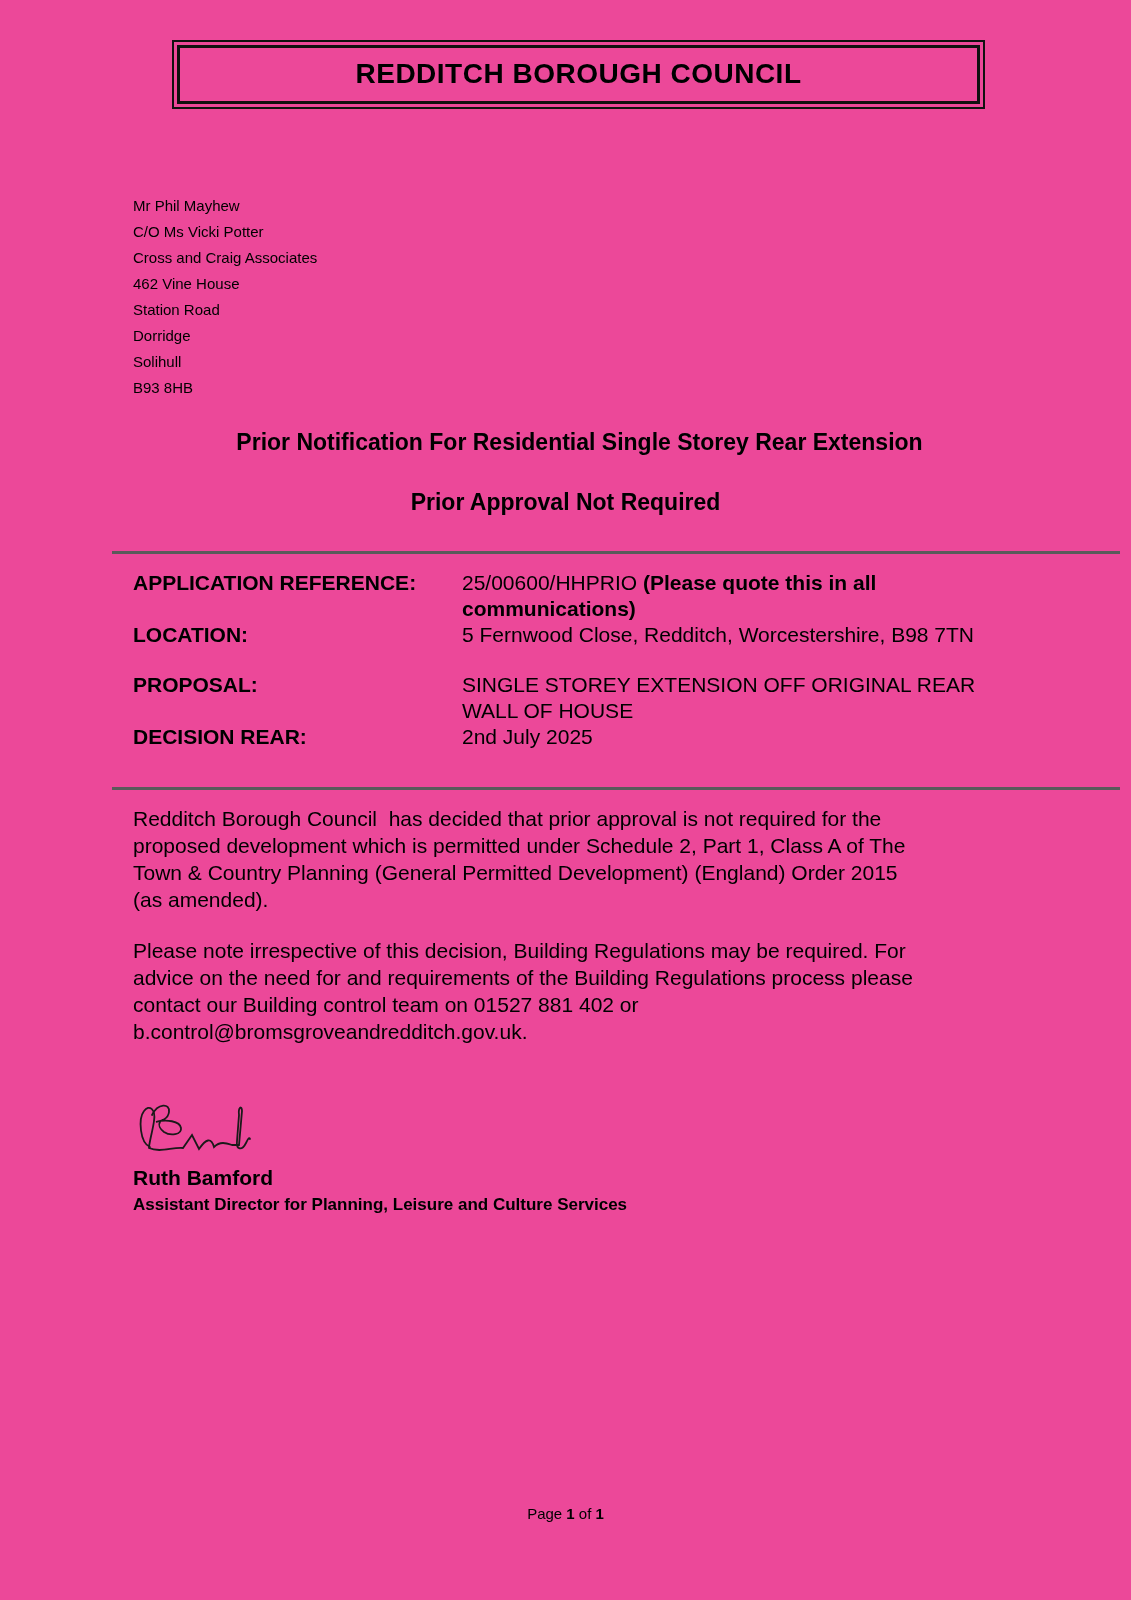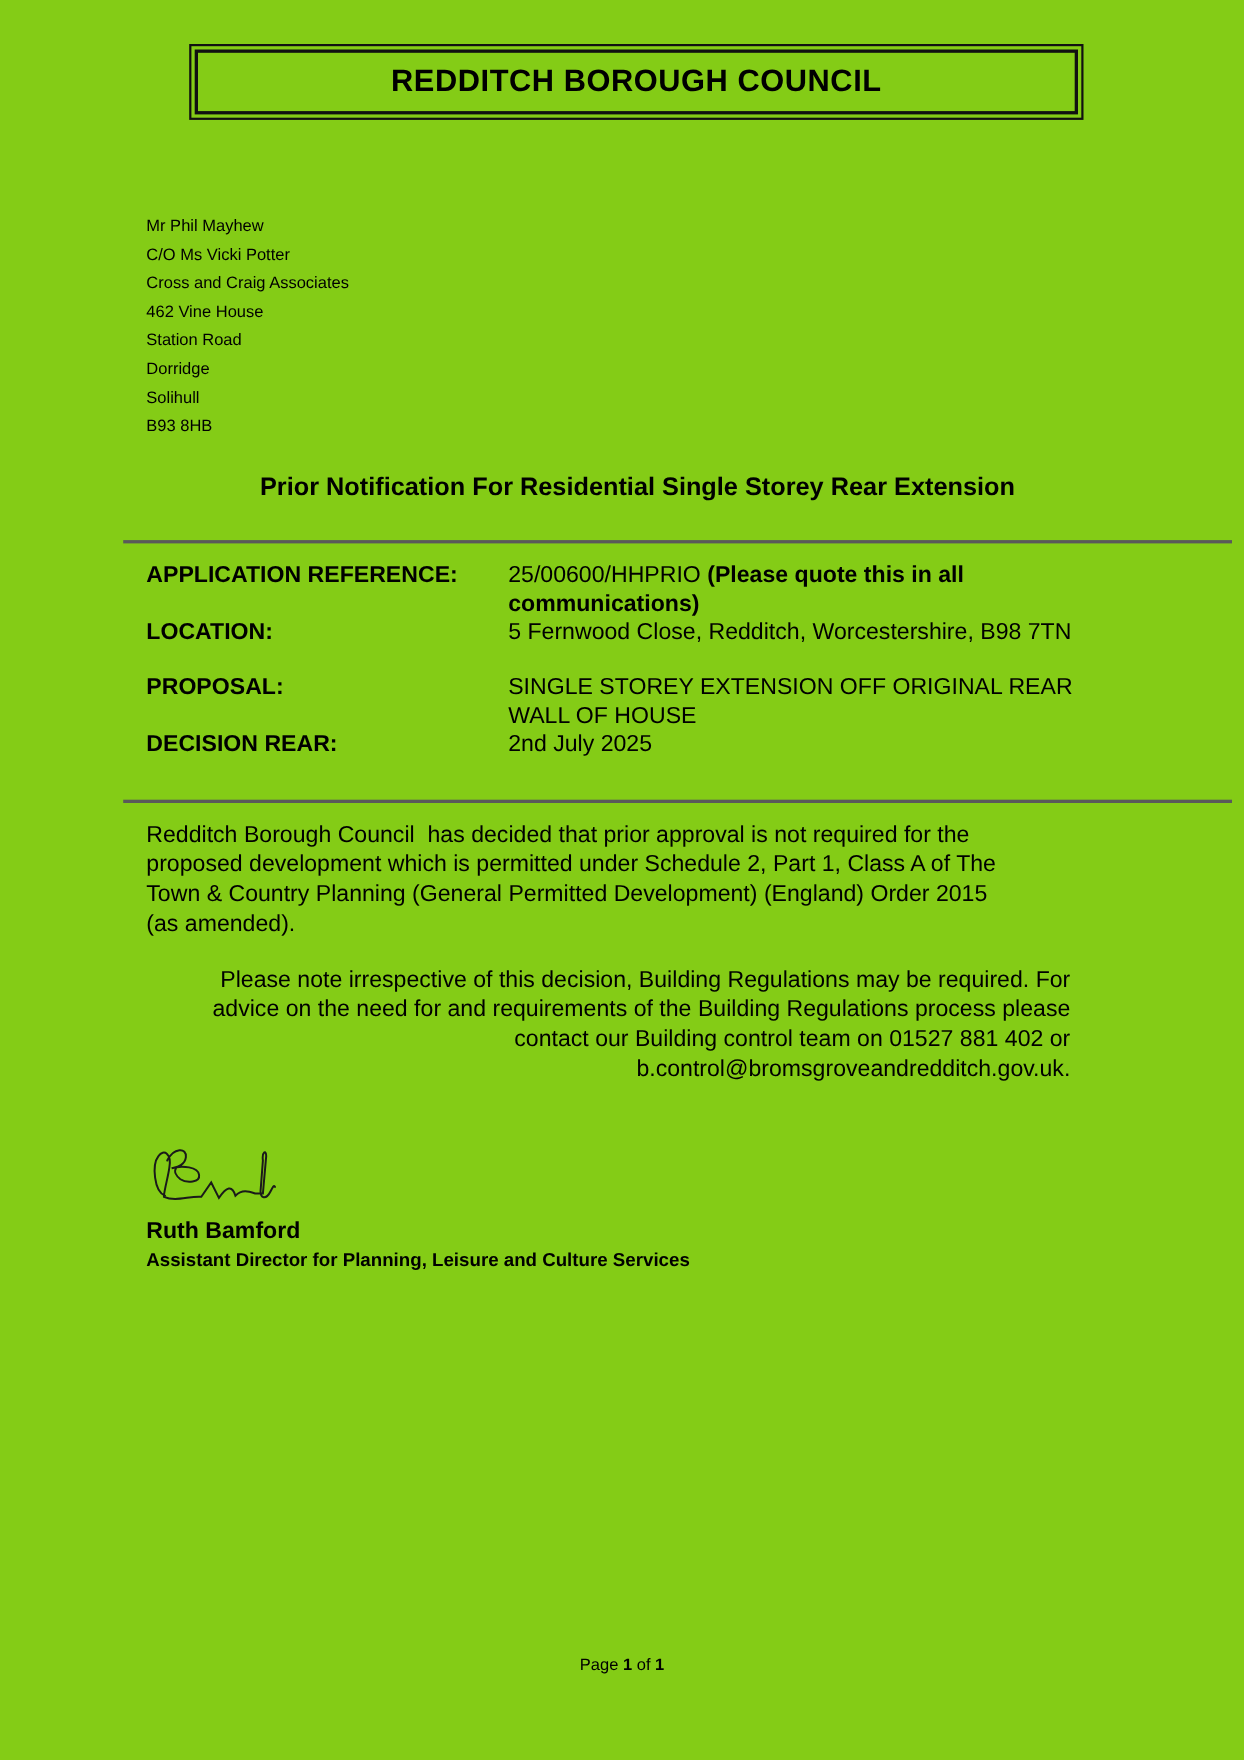--- a/index.html
+++ b/index.html
@@ -1,20 +1,20 @@
 <!DOCTYPE html>
 <html><head>
 <meta charset="utf-8">
 <style>
   html,body{margin:0;padding:0;background:#ffffff;}
   .page{
     position:relative;
     width:1131px;
     height:1600px;
-    background:#84cc16;
+    background:#ec4899;
     color:#000000;
     font-family:"Liberation Sans","DejaVu Sans",sans-serif;
     overflow:hidden;
   }
   
   .header-box{
     margin:40px 0 0 172px;
     width:813px;
     border:2px solid #111111;
     padding:3px;
@@ -77,21 +77,21 @@
   .field-spacer{height:24px;}
   
   .paragraph{
     margin:20px 0 0 133px;
     width:840px;
     font-size:21px;
     line-height:27px;
     white-space:pre-wrap;
   }
   .paragraph.first{margin-top:15px;}
-  .paragraph.third{margin-top:24px;text-align:right;}
+  .paragraph.third{margin-top:24px;}
   
   .signature-wrap{
     margin:50px 0 0 136px;
   }
   .signature-svg path{
     fill:none;
     stroke:#1a1a1a;
     stroke-width:1.8;
     stroke-linecap:round;
   }
@@ -131,20 +131,21 @@
 C/O Ms Vicki Potter
 Cross and Craig Associates
 462 Vine House
 Station Road
 Dorridge
 Solihull
 B93 8HB</div>
 
   <div class="heading-main">Prior Notification For Residential Single Storey Rear Extension</div>
 
+  <div class="heading-sub">Prior Approval Not Required</div>
 
   <hr class="rule rule-1">
 
   <div class="fields">
 
     <div class="field-row">
       <div class="field-label">APPLICATION REFERENCE:</div>
       <div class="field-value"><span>25/00600/HHPRIO </span><span class="field-note">(Please quote this in all communications)</span></div>
     </div>
 

